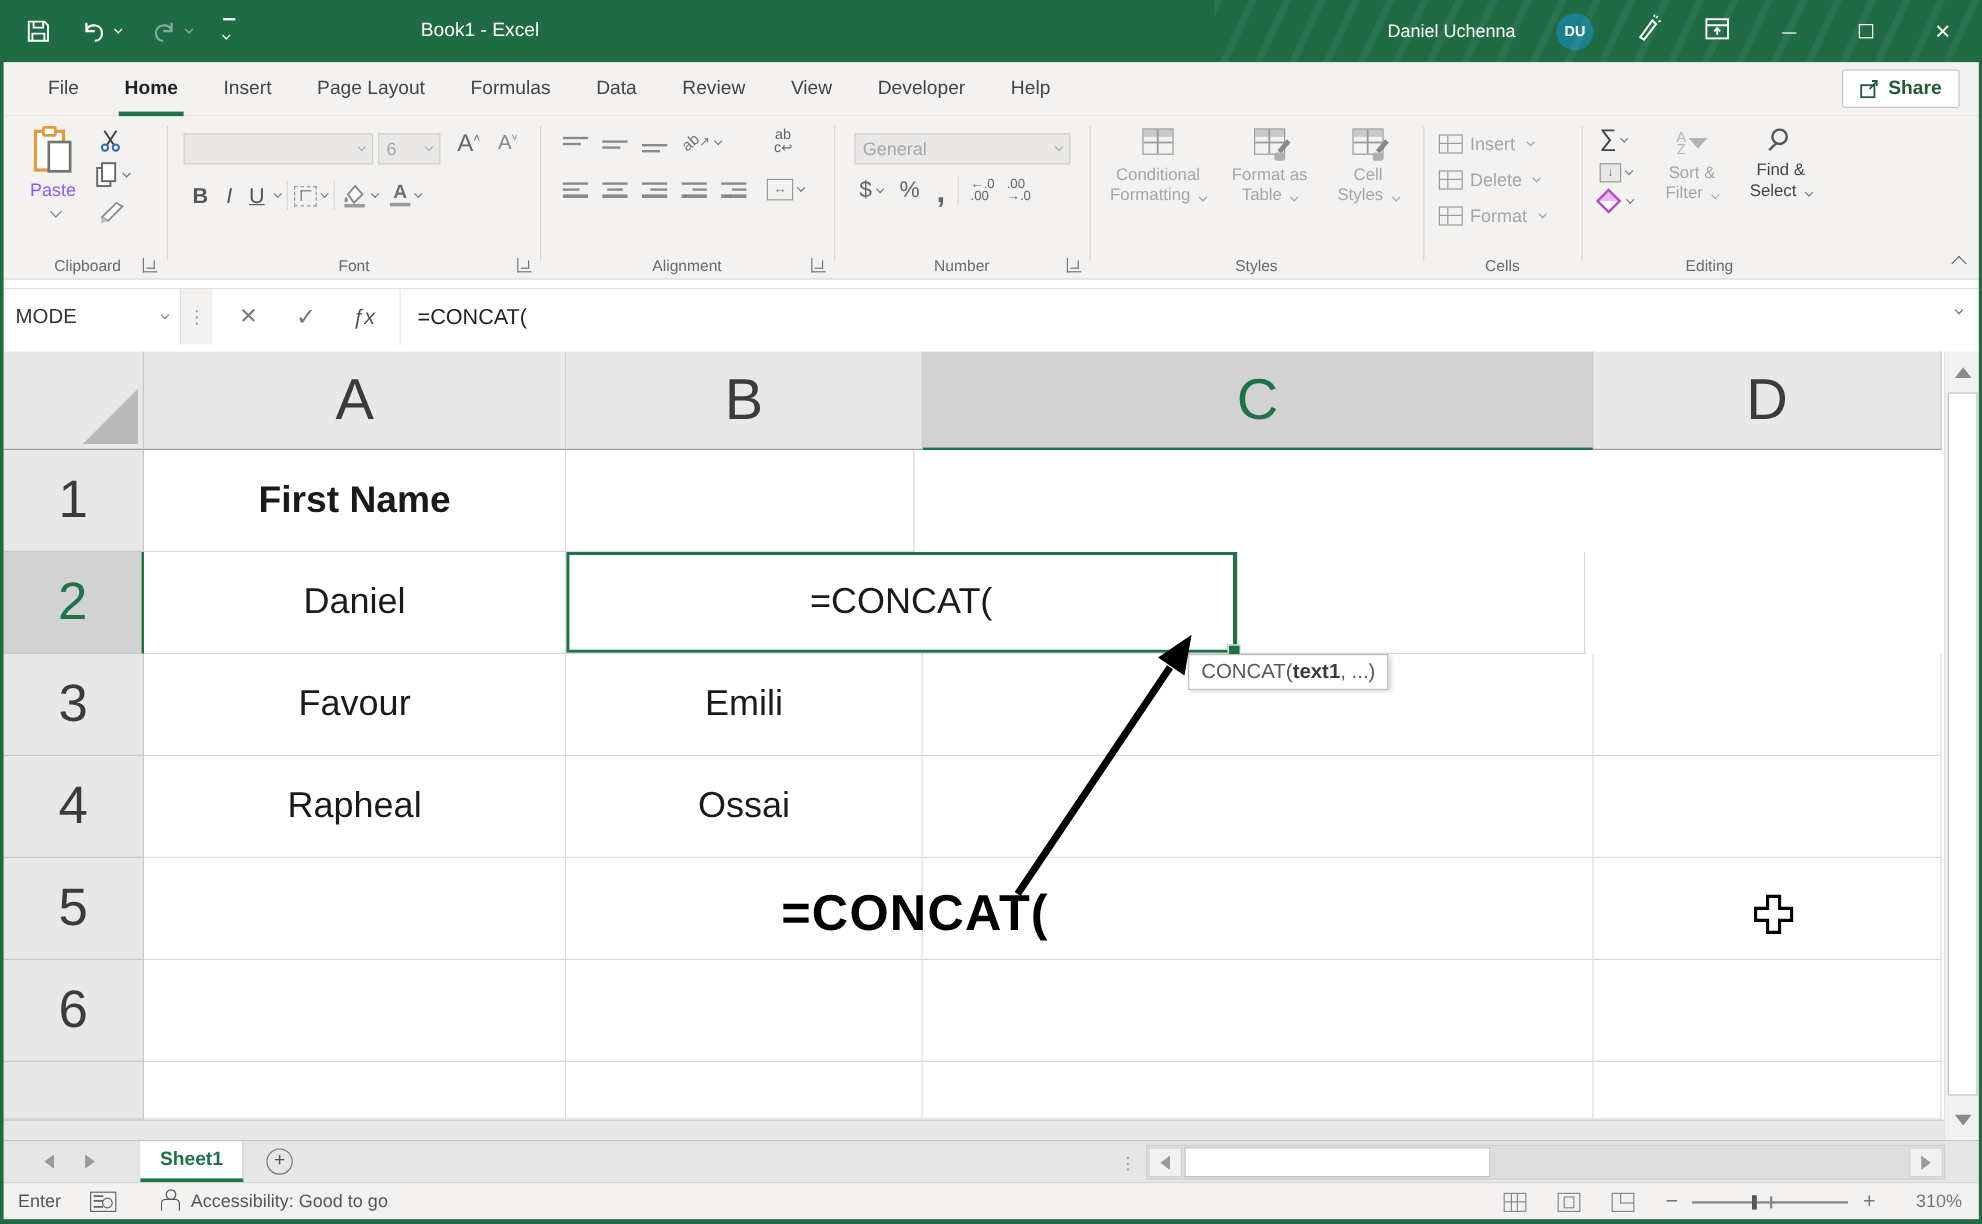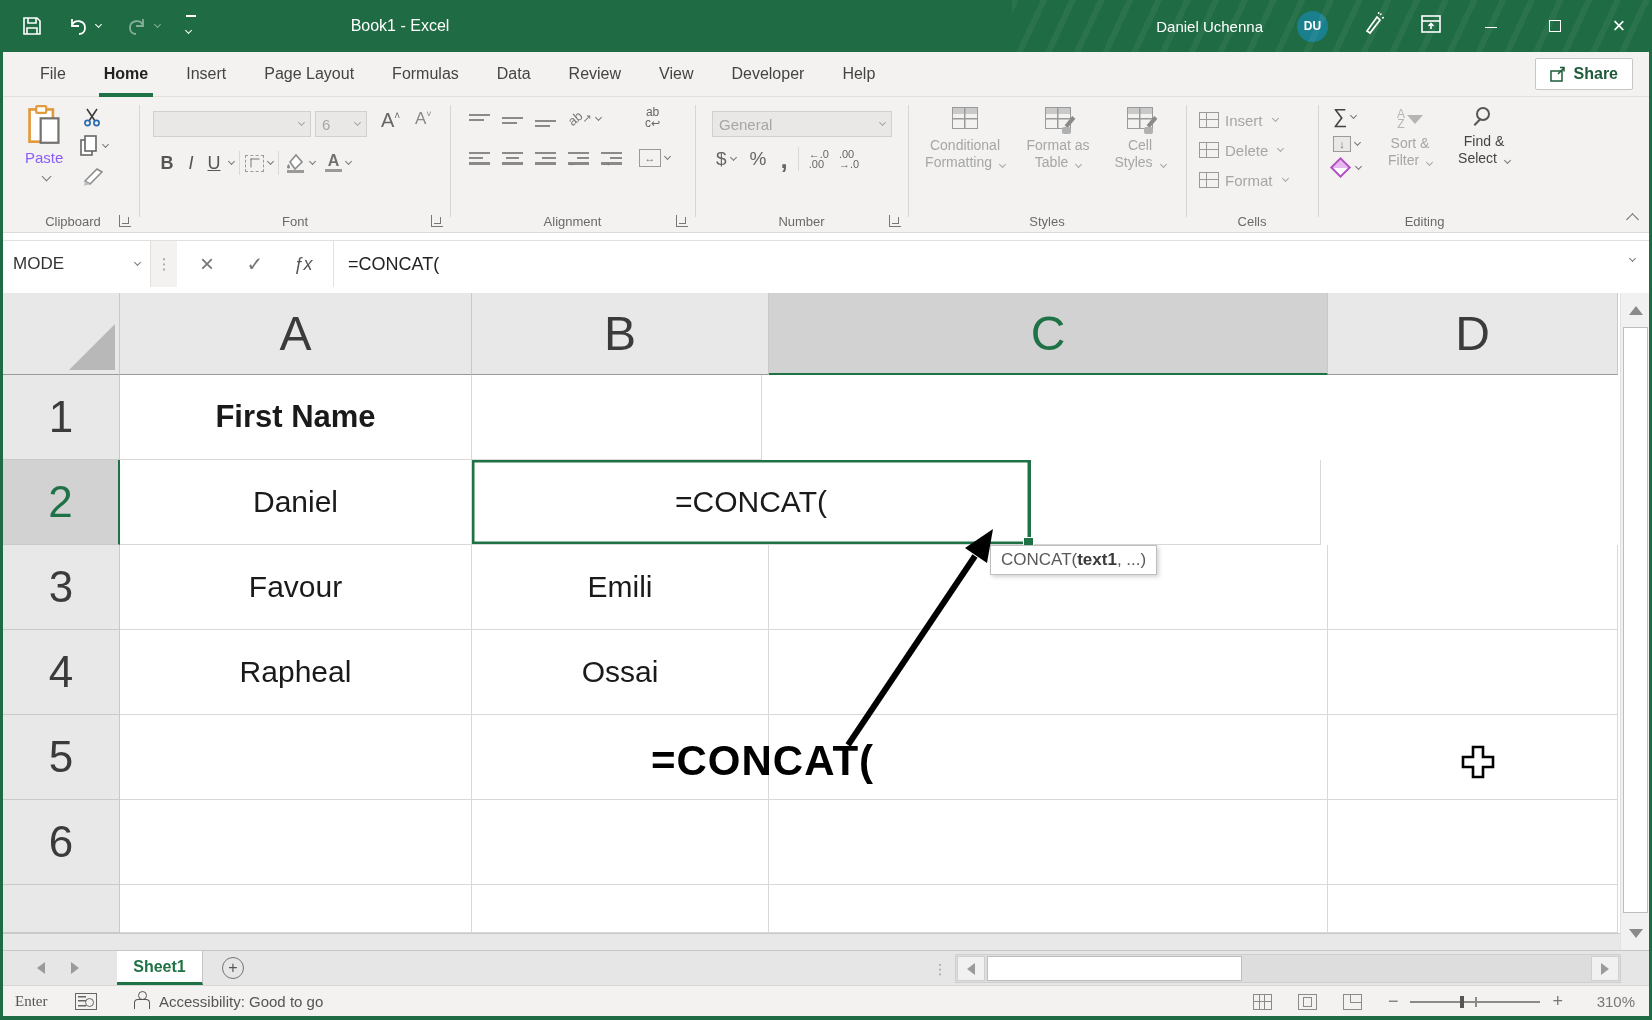--- a/index.html
+++ b/index.html
@@ -120,21 +120,21 @@
   .stab{width:86px;background:#fff;border-right:1px solid #C6C6C6;border-bottom:3px solid #1F7246;display:flex;align-items:center;justify-content:center;color:#1F7246;font-weight:bold;}
   .addsheet{width:60px;display:flex;align-items:center;justify-content:center;}
   .plusc{width:22px;height:22px;border:1.5px solid #767676;border-radius:50%;color:#555;display:flex;align-items:center;justify-content:center;font-size:16px;line-height:1;}
   .hs-dots{position:absolute;left:930px;top:0;height:35px;display:flex;align-items:center;color:#9a9a9a;font-size:14px;}
   .hscroll{position:absolute;left:952px;top:3px;width:666px;height:29px;background:#DDDDDD;border:1px solid #CFCFCF;}
   .hs-arr{position:absolute;top:1px;width:28px;height:25px;background:#F1F1F1;border:1px solid #CFCFCF;display:flex;align-items:center;justify-content:center;}
   .hthumb{position:absolute;left:31px;top:1px;width:255px;height:25px;background:#fff;border:1px solid #BDBDBD;}
 
   
   .statusbar{position:absolute;left:3px;top:985px;width:1646px;height:31px;background:#F3F2F1;border-top:1px solid #D6D6D6;display:flex;align-items:center;font-size:15px;color:#555;}
-  .st-mode{margin-left:12px;width:60px;font-family:Liberation Serif, serif;}
+  .st-mode{margin-left:12px;width:60px;}
   .macroic{width:22px;height:17px;border:1.5px solid #666;position:relative;margin-right:36px;}
   .macroic::before{content:"";position:absolute;left:2px;top:2px;right:10px;bottom:2px;background:linear-gradient(#666 0 0) 0 0/100% 1.5px no-repeat,linear-gradient(#666 0 0) 0 50%/100% 1.5px no-repeat,linear-gradient(#666 0 0) 0 100%/100% 1.5px no-repeat;}
   .macroic::after{content:"";position:absolute;right:2px;top:4px;width:7px;height:7px;border:1.5px solid #666;border-radius:50%;}
   .accic{width:18px;height:20px;position:relative;margin-right:8px;}
   .accic::before{content:"";position:absolute;left:5px;top:0;width:7px;height:7px;border:1.7px solid #555;border-radius:50%;}
   .accic::after{content:"";position:absolute;left:1px;top:8px;width:14px;height:9px;border-top:1.7px solid #555;border-left:1.7px solid #555;border-right:1.7px solid #555;border-radius:4px 4px 0 0;}
   .st-right{position:absolute;right:0;top:0;height:31px;display:flex;align-items:center;gap:26px;padding-right:14px;}
   .viewic{width:19px;height:16px;border:1.5px solid #8a8a8a;position:relative;}
   .viewic.grid::after{content:"";position:absolute;inset:0;background:linear-gradient(#8a8a8a 0 0) 33% 0/1.2px 100% no-repeat,linear-gradient(#8a8a8a 0 0) 66% 0/1.2px 100% no-repeat,linear-gradient(#8a8a8a 0 0) 0 50%/100% 1.2px no-repeat;}
   .viewic.page::after{content:"";position:absolute;left:4px;top:2px;right:4px;bottom:2px;border:1.2px solid #8a8a8a;}

